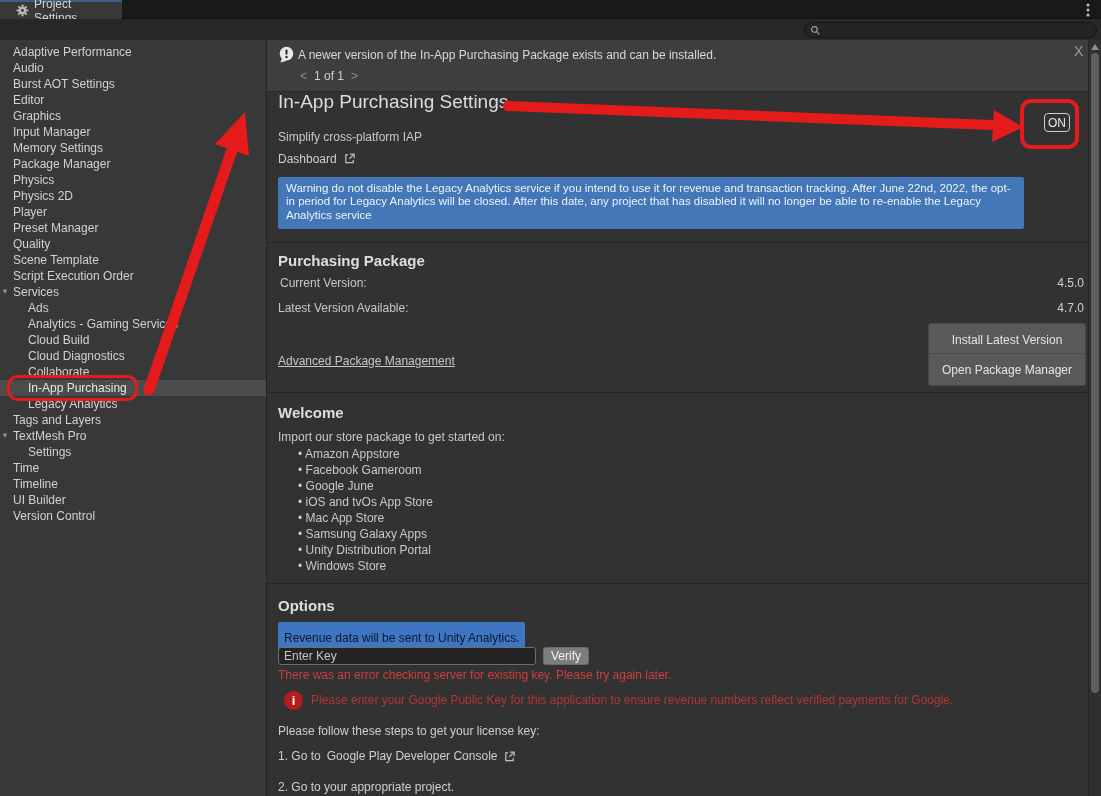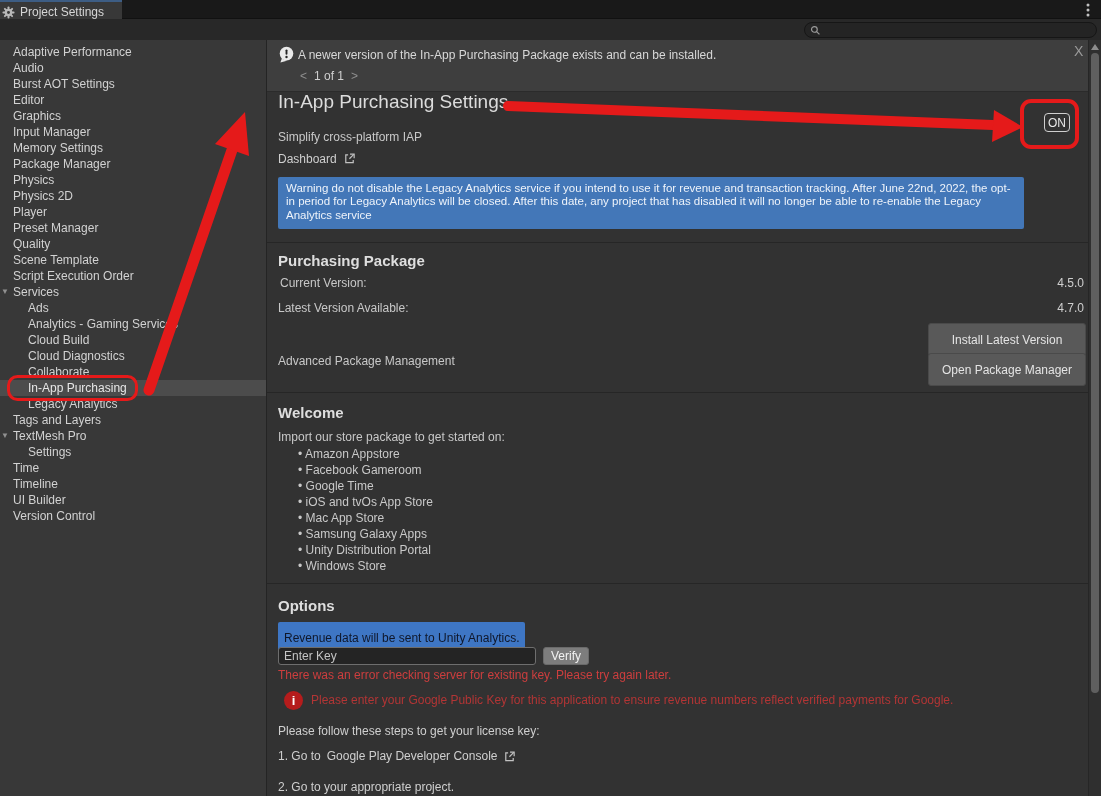--- a/index.html
+++ b/index.html
@@ -7,21 +7,21 @@
     --banner-bg:#3e3e3e; --selection-gray:#4c4c4c; --accent-blue:#3d5d84;
     --warning-blue:#4377b8; --badge-blue:#3e76c4; --error-red:#cd3e3e; --notice-red:#b23535;
     --annotation-red:#e51a1a; --button-gray:#595959; --info-icon-red:#b51c1c;
   }
   *{box-sizing:border-box;margin:0;padding:0;}
   body{font-family:"Liberation Sans","DejaVu Sans",sans-serif;background:#191919;}
   .page{position:relative;width:1101px;height:796px;overflow:hidden;background:var(--panel-bg);font-size:12px;color:#d2d2d2;}
 
   
   .titlebar{position:absolute;left:0;top:0;width:1101px;height:19px;background:var(--titlebar-bg);border-bottom:1px solid #111;}
-  .tab{position:absolute;left:0;top:0;width:122px;height:19px;background:var(--sidebar-bg);border-top:2px solid var(--accent-blue);display:flex;align-items:flex-end;gap:5px;padding:0 8px 0 2px;color:#d6d6d6;font-size:12px;}
+  .tab{position:absolute;left:0;top:0;width:122px;height:19px;background:var(--sidebar-bg);border-top:2px solid var(--accent-blue);display:flex;align-items:center;gap:5px;padding:0 8px 0 16px;color:#d6d6d6;font-size:12px;}
   .kebab{position:absolute;right:6px;top:2px;width:14px;height:15px;display:flex;align-items:center;justify-content:center;cursor:pointer;}
 
   
   .toolbar{position:absolute;left:0;top:19px;width:1101px;height:21px;background:var(--toolbar-bg);}
   .searchbox{position:absolute;right:4px;top:3px;width:293px;height:16px;background:#242424;border:1px solid #161616;border-radius:8px;display:flex;align-items:center;padding:0 5px;}
   .searchbox input{flex:1;background:transparent;border:none;outline:none;color:#cfcfcf;font-size:11px;font-family:inherit;height:13px;}
 
   
   .sidebar{position:absolute;left:0;top:40px;width:266px;height:756px;background:var(--sidebar-bg);padding-top:4px;overflow:hidden;}
   .side-item{position:relative;height:16px;line-height:16px;padding-left:13px;color:#d2d2d2;font-size:12px;white-space:nowrap;cursor:pointer;}
@@ -194,31 +194,31 @@
     <div class="abs warnbox">Warning do not disable the Legacy Analytics service if you intend to use it for revenue and transaction tracking. After June 22nd, 2022, the opt-in period for Legacy Analytics will be closed. After this date, any project that has disabled it will no longer be able to re-enable the Legacy Analytics service</div>
 
     <div class="sep" style="top:202px;"></div>
 
     <div class="abs sec-title" style="top:212px;">Purchasing Package</div>
     <div class="abs label" style="left:13px;top:236px;">Current Version:</div>
     <div class="value" style="top:236px;">4.5.0</div>
     <div class="abs label" style="left:11px;top:261px;">Latest Version Available:</div>
     <div class="value" style="top:261px;">4.7.0</div>
     <button class="btn btn-right" style="top:283px;">Install Latest Version</button>
-    <div class="abs label" style="left:11px;top:314px;">Advanced Package Management</div>
+    <div class="abs label" style="left:11px;top:314px;text-decoration:underline;">Advanced Package Management</div>
     <button class="btn btn-right" style="top:313px;">Open Package Manager</button>
 
     <div class="sep" style="top:352px;"></div>
 
     <div class="abs sec-title" style="top:364px;">Welcome</div>
     <div class="abs label" style="left:11px;top:390px;">Import our store package to get started on:</div>
     <ul class="store-list" id="store-list">
         <li>Amazon Appstore</li>
         <li>Facebook Gameroom</li>
-        <li>Google Time</li>
+        <li>Google June</li>
         <li>iOS and tvOs App Store</li>
         <li>Mac App Store</li>
         <li>Samsung Galaxy Apps</li>
         <li>Unity Distribution Portal</li>
         <li>Windows Store</li>
       </ul>
 
     <div class="sep" style="top:543px;"></div>
 
     <div class="abs sec-title" style="top:557px;">Options</div>

